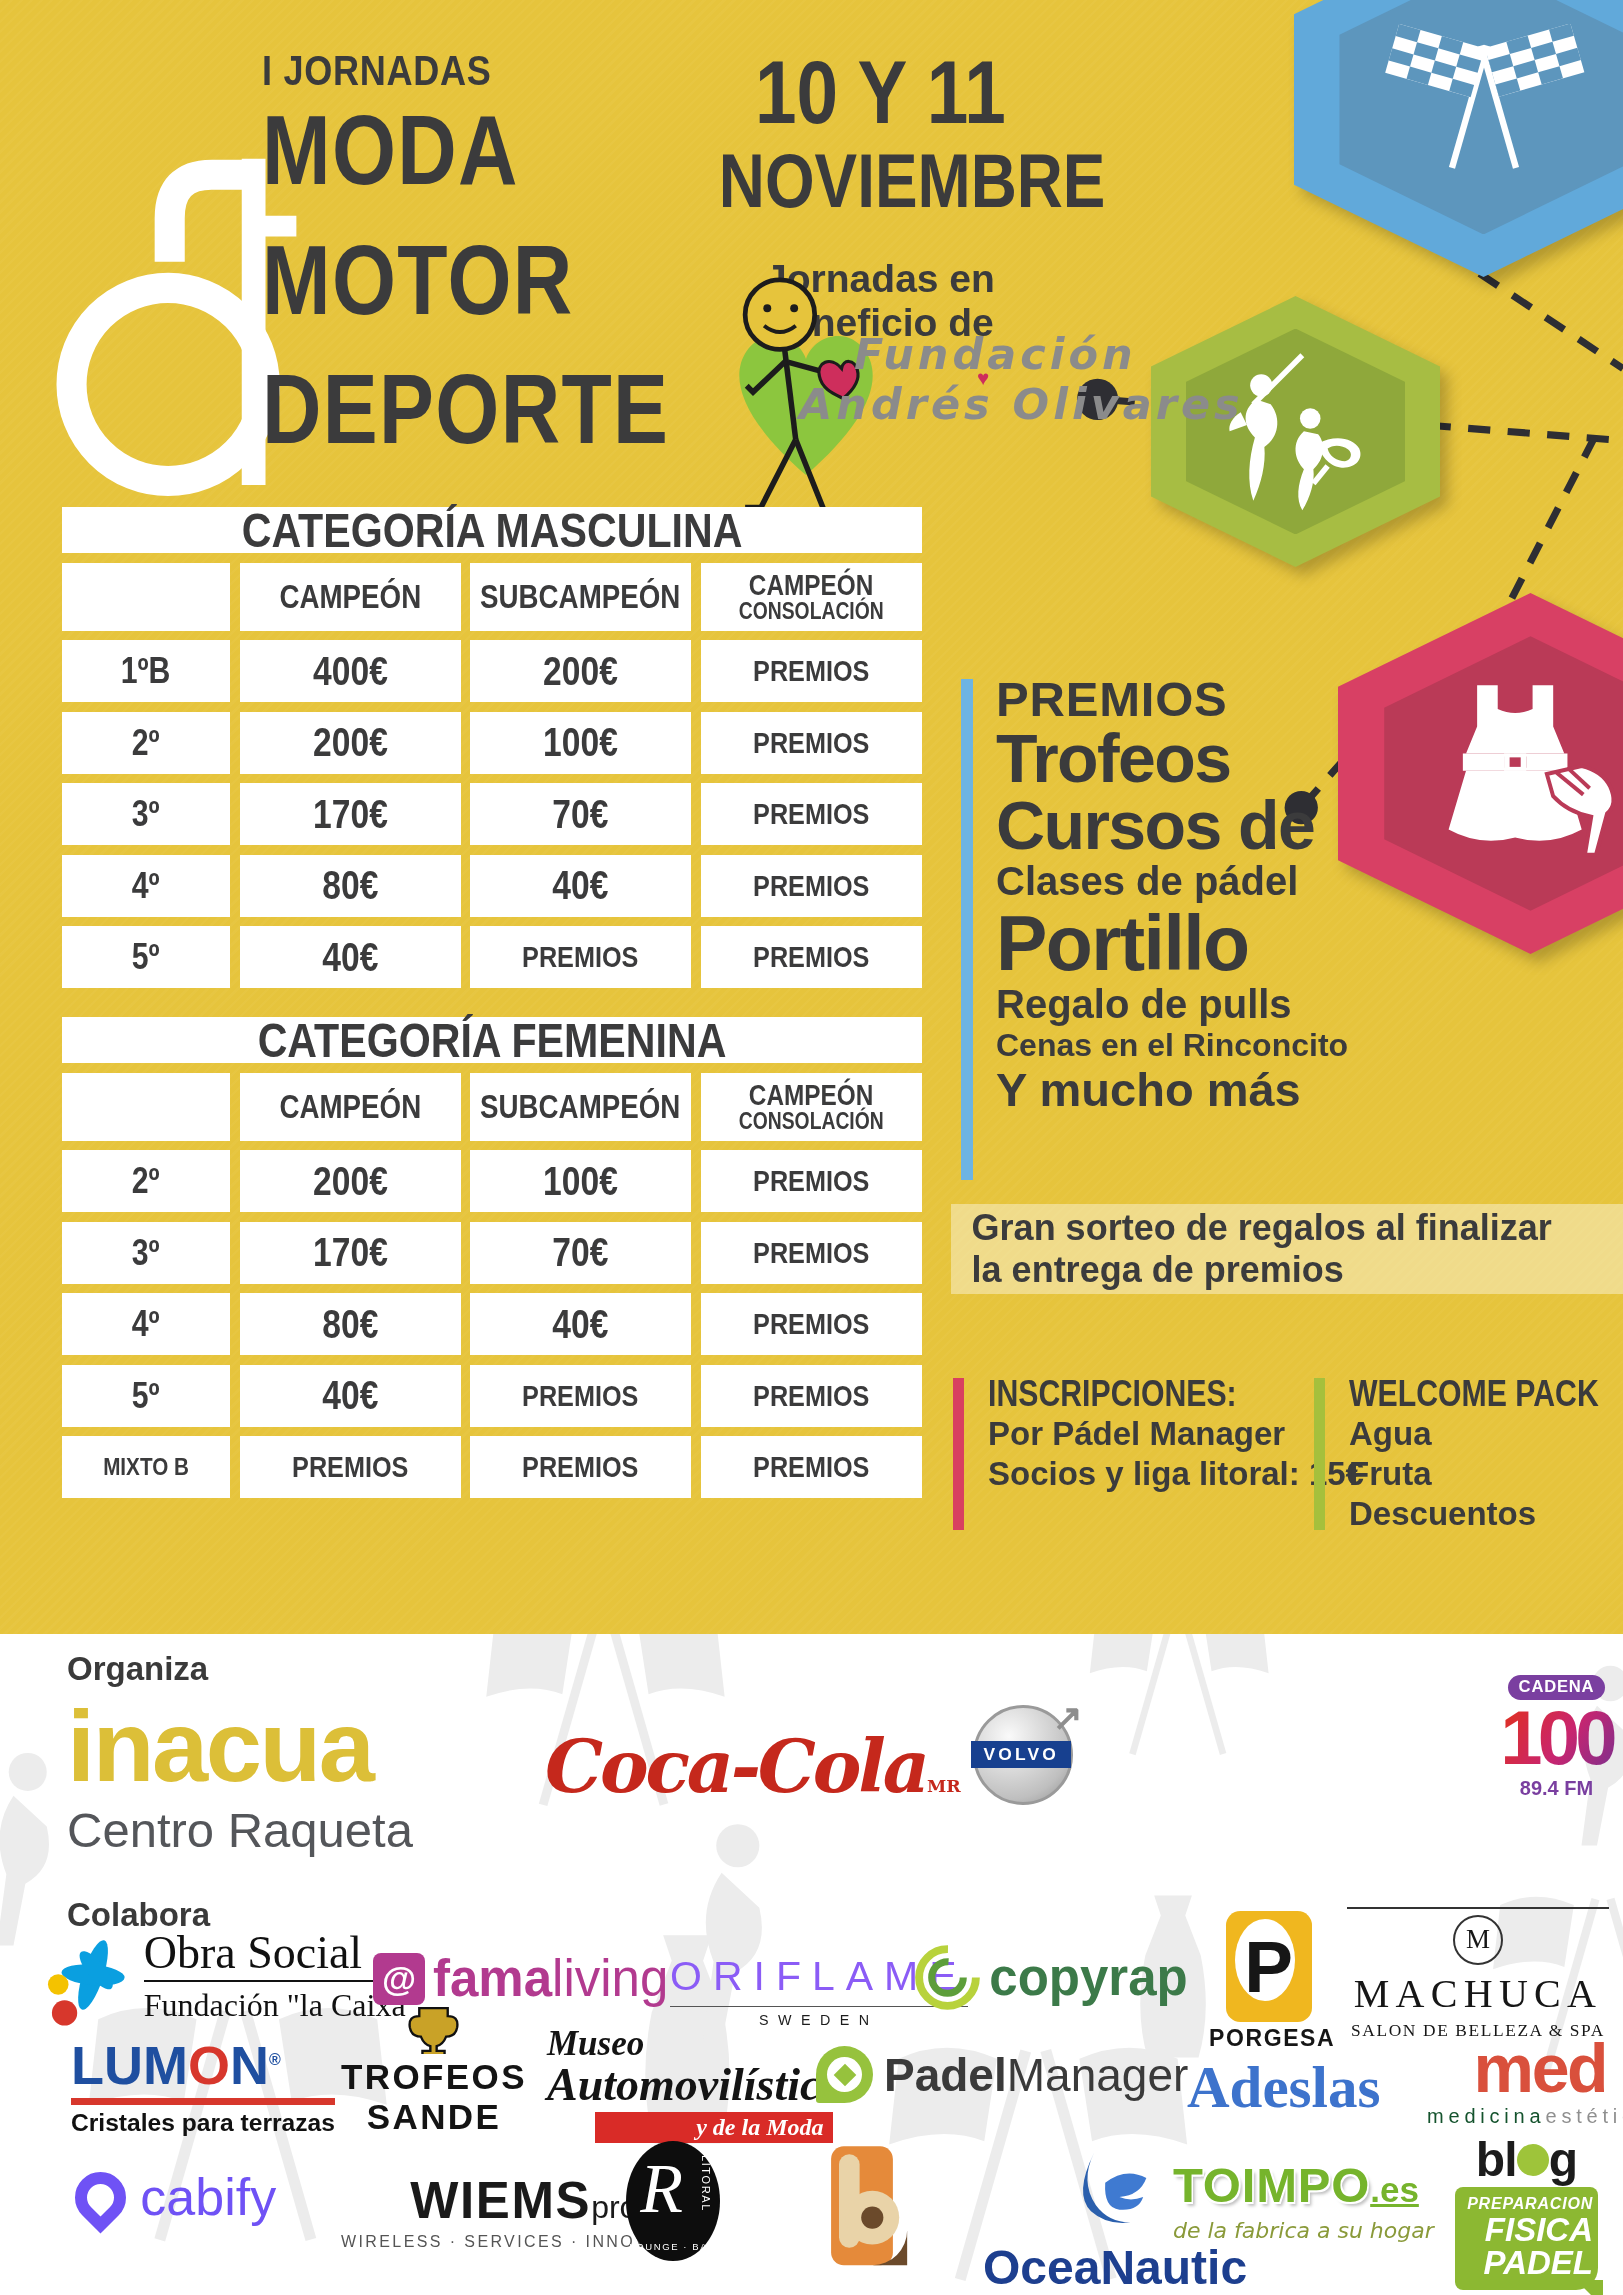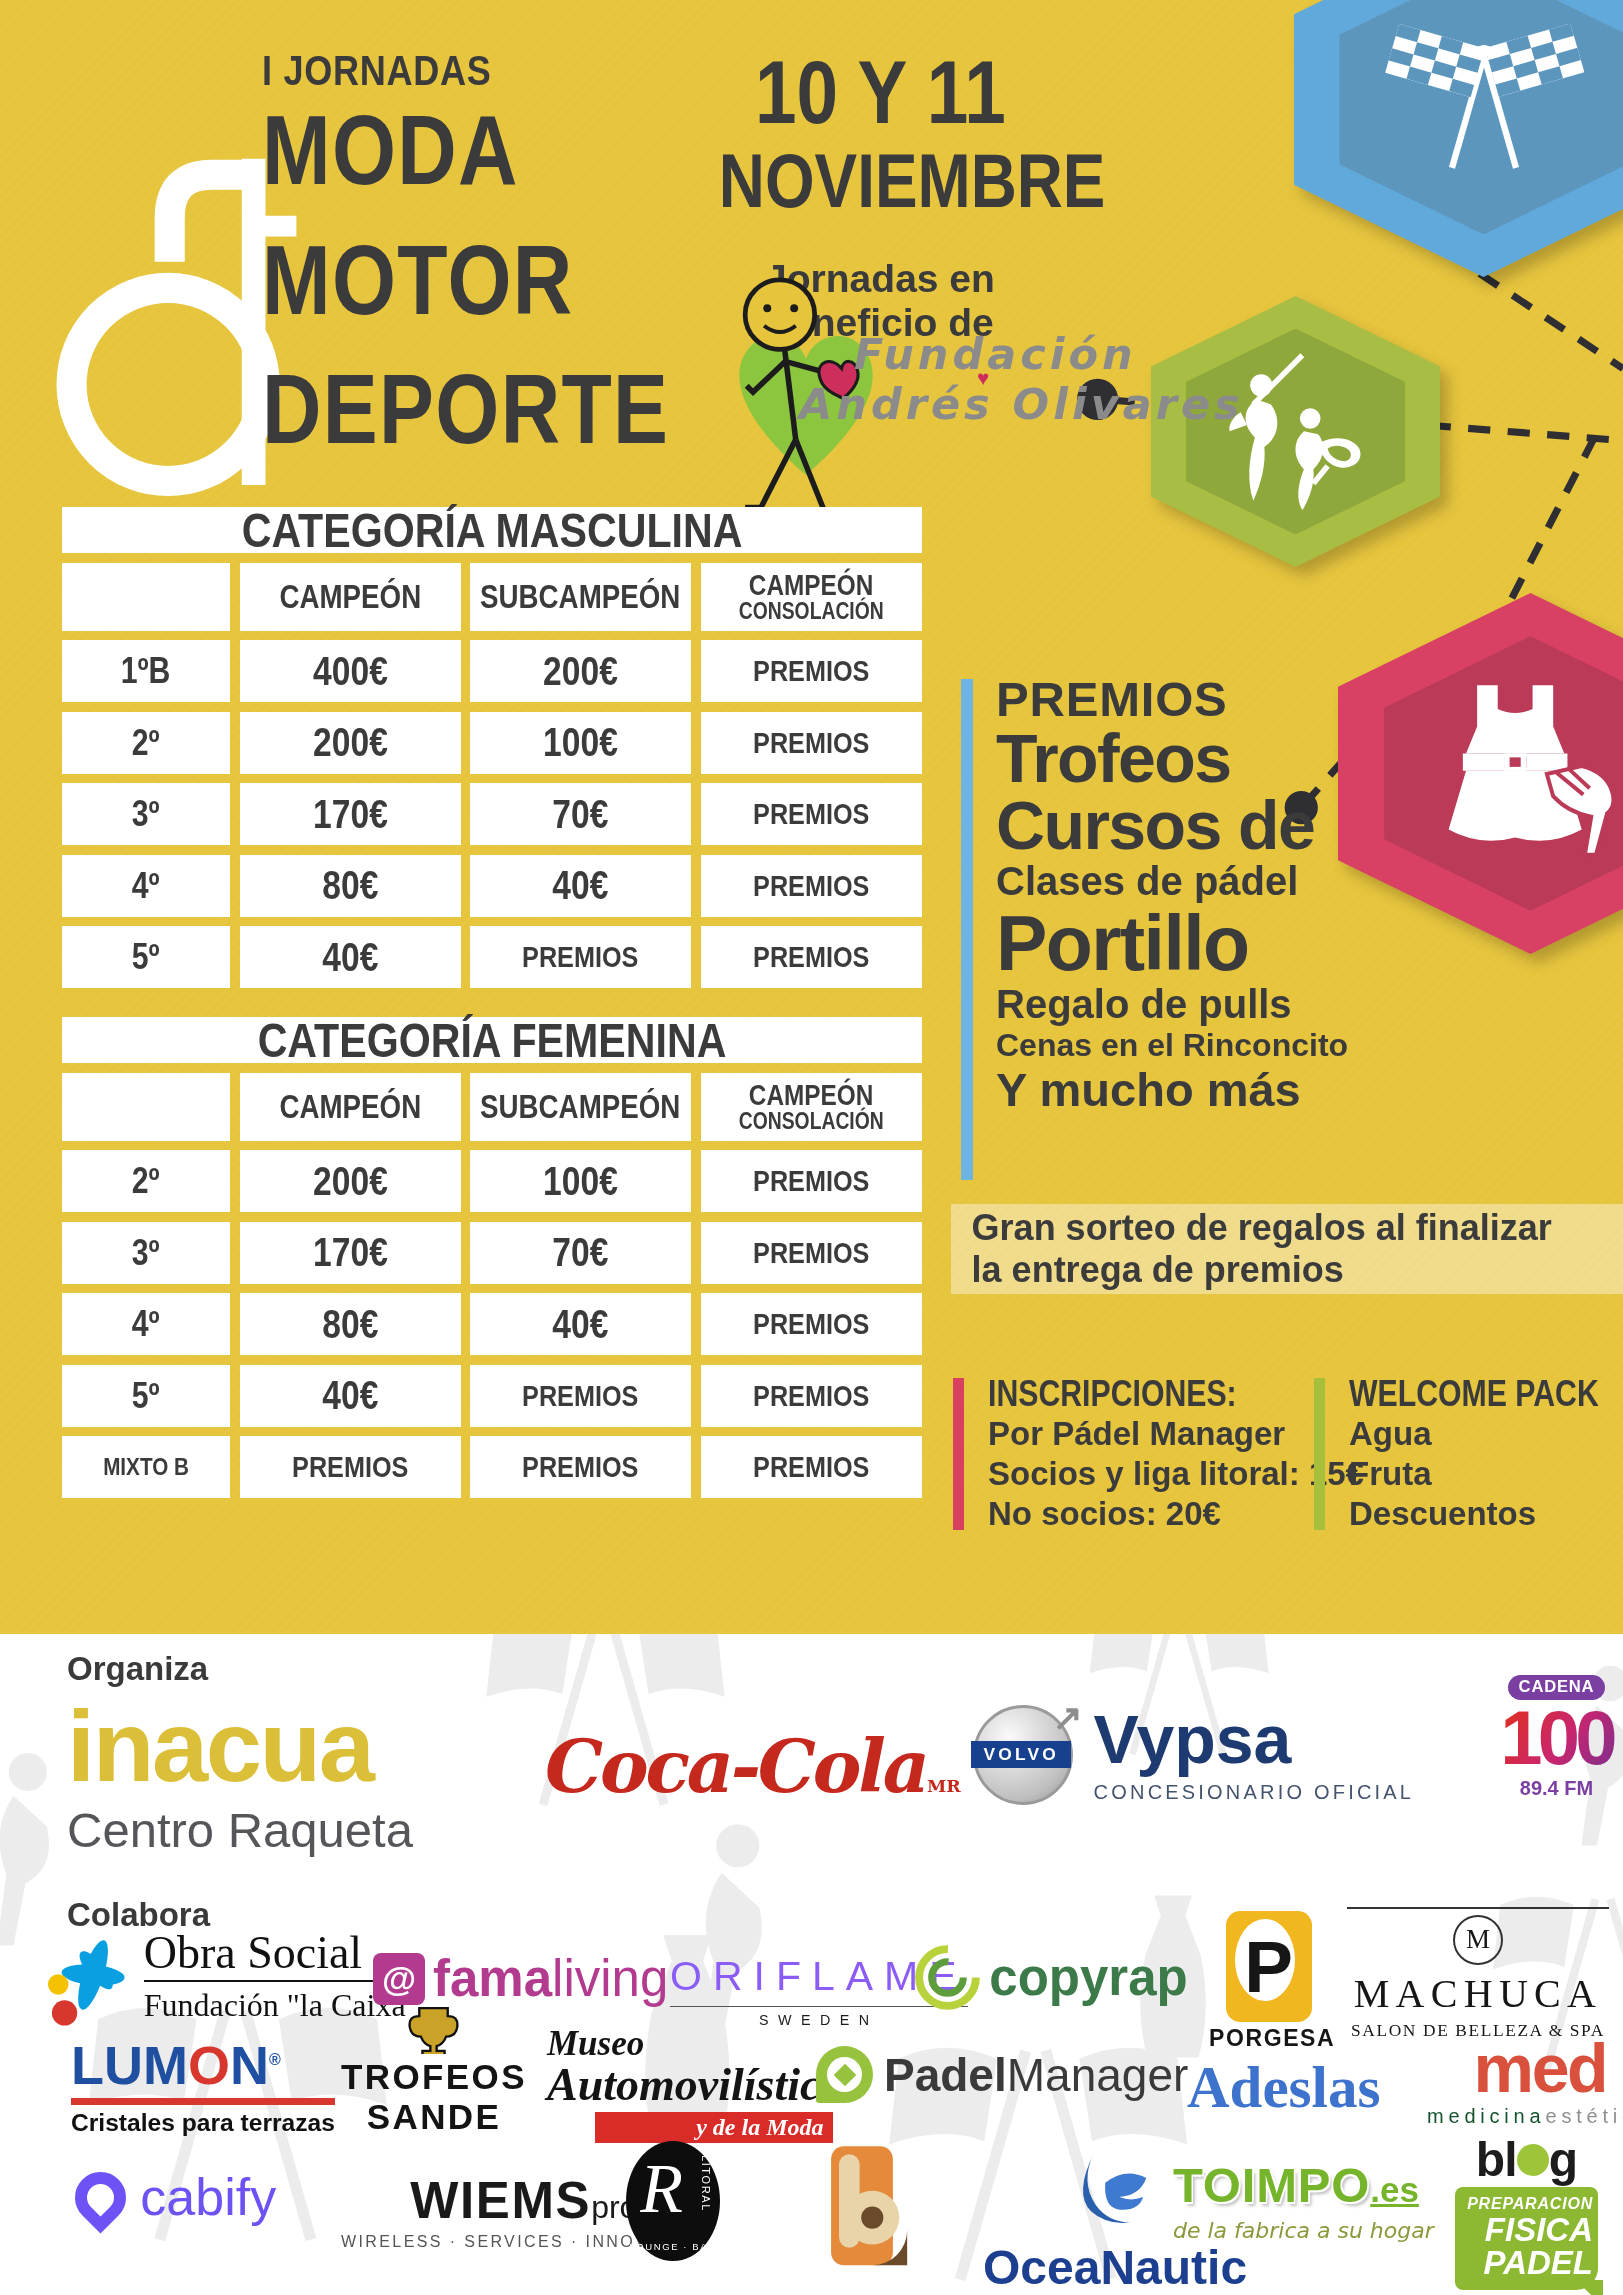--- a/index.html
+++ b/index.html
@@ -507,21 +507,20 @@
   <div class="abs sorteo">
     <div>Gran sorteo de regalos al finalizar</div>
     <div>la entrega de premios</div>
   </div>
 
   <div class="abs redbar"></div>
   <div class="abs infoblock insc">
     <div class="tt"><span class="cxl">INSCRIPCIONES:</span></div>
     <div class="ln">Por Pádel Manager</div>
     <div class="ln">Socios y liga litoral: 15€</div>
-    <div class="ln">No socios: 20€</div>
   </div>
 
   <div class="abs greenbar"></div>
   <div class="abs infoblock welc">
     <div class="tt"><span class="cxl">WELCOME PACK</span></div>
     <div class="ln">Agua</div>
     <div class="ln">Fruta</div>
     <div class="ln">Descuentos</div>
   </div>
 
@@ -564,24 +563,20 @@
 
     <div class="lg" style="left:545px;top:89px;">
       <span class="coke"><span>Coca-Cola</span><span class="coke-mr">MR</span></span>
     </div>
 
     <div class="lg" style="left:973px;top:71px;display:flex;align-items:flex-start;">
       <div class="volvo-badge">
         <div class="volvo-arrow">↗</div>
         <div class="volvo-band">VOLVO</div>
       </div>
-      <div style="margin-left:20.6px;">
-        <div class="vypsa-name">Vypsa</div>
-        <div class="vypsa-sub">CONCESIONARIO OFICIAL</div>
-      </div>
     </div>
 
     <div class="lg cadena" style="left:1489px;top:41px;">
       <div><span class="cadena-pill">CADENA</span></div>
       <div class="cadena-num">100</div>
       <div class="cadena-fm">89.4 FM</div>
     </div>
 
     <div class="lg seclabel" style="left:67px;top:262px;">Colabora</div>
 

